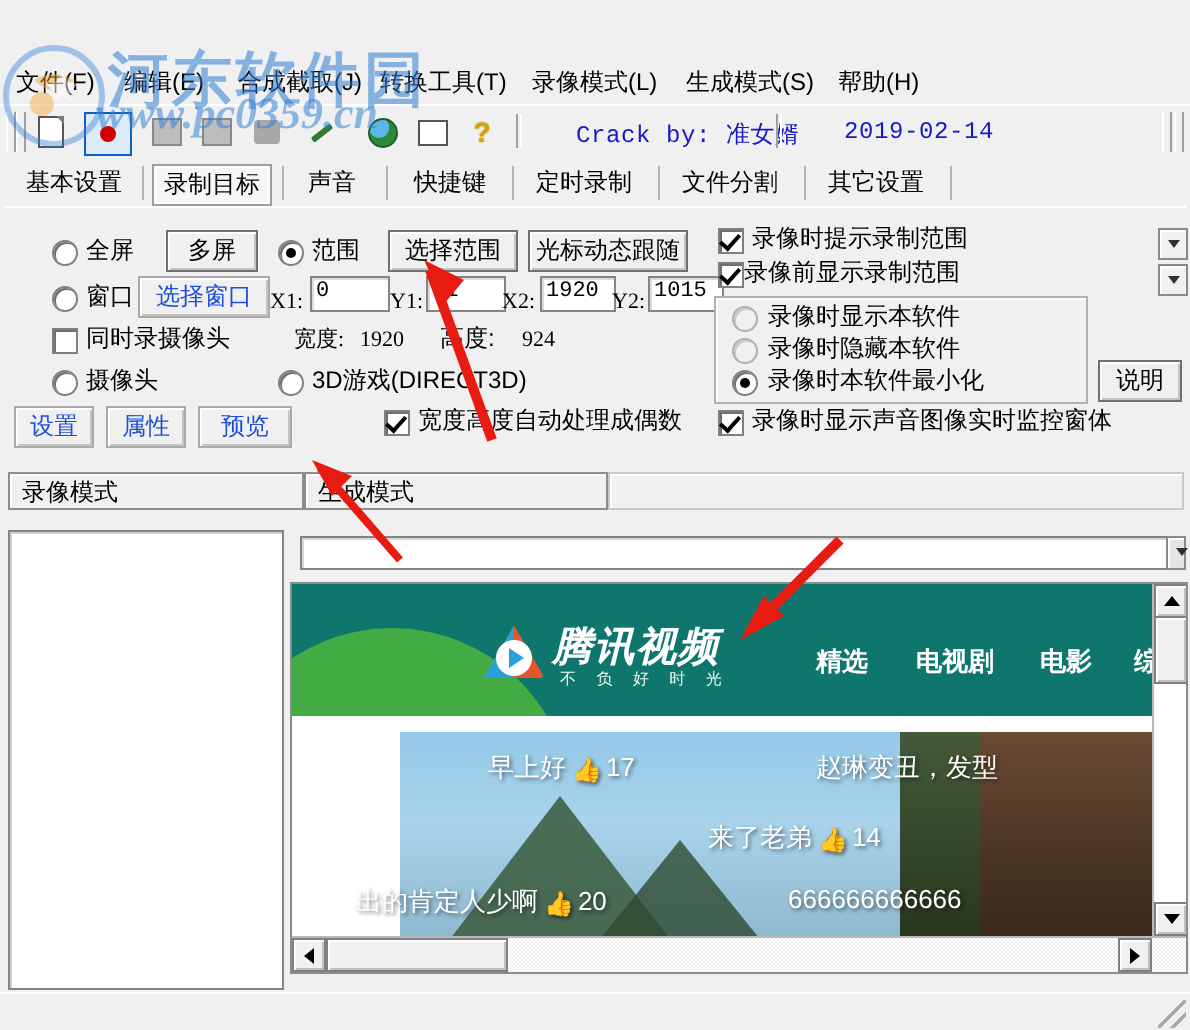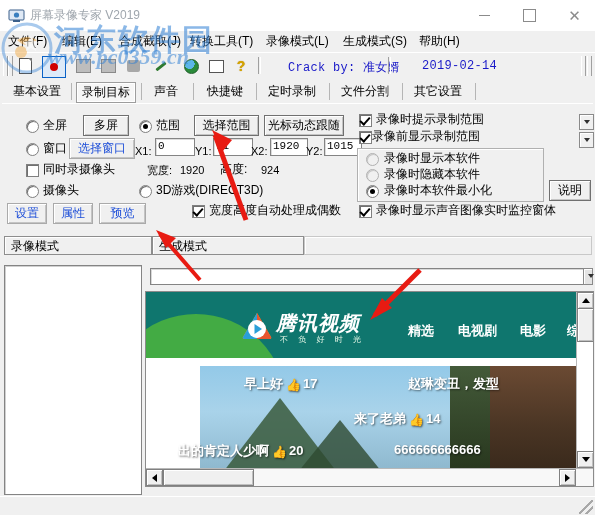--- a/index.html
+++ b/index.html
@@ -174,21 +174,21 @@
     width: 4px; height: 8px;
     border: solid #000; border-width: 0 2px 2px 0;
     transform: rotate(42deg);
   }
   .lbl {
     position: absolute;
     font-size: 12px; color: #000;
     white-space: nowrap;
     line-height: 13px;
   }
-  .lbl.mono { font-family: Liberation Sans, sans-serif; font-size: 11px; }
+  .lbl.mono { font-family: Liberation Serif, serif; font-size: 11px; }
   .btn {
     position: absolute;
     background: #f0f0f0;
     border: 1px solid #707070;
     box-shadow: inset 1px 1px 0 #ffffff, inset -1px -1px 0 #c4c4c4;
     font-size: 12px; color: #000;
     text-align: center;
     white-space: nowrap;
     display: flex; align-items: center; justify-content: center;
   }
@@ -339,21 +339,21 @@
   .tv-photo-right:before {
     content:''; position: absolute; left: 0; top: 0;
     width: 40px; height: 102px;
     background: linear-gradient(to bottom, #3f5c3a, #27391f);
     opacity: .9;
   }
   .danmaku {
     position: absolute;
     color: #ffffff;
     font-size: 13px;
-    font-weight: bold;
+    font-weight: normal;
     white-space: nowrap;
     text-shadow: 1px 1px 2px rgba(0,0,0,.55);
   }
   .danmaku .thumb {
     display: inline-block;
     margin: 0 2px 0 3px;
     font-size: 12px;
     transform: translateY(1px);
   }
   .danmaku .num { font-family: "Liberation Sans", sans-serif; }
@@ -437,39 +437,20 @@
     position: absolute; left: 0; top: 0;
     width: 595px; height: 515px;
     pointer-events: none;
   }
 </style>
 </head>
 <body>
 
 <div id="app">
 
-  <div class="titlebar">
-    <div class="title-icon">
-      <svg width="17" height="17" viewBox="0 0 17 17">
-        <rect x="1" y="3" width="15" height="10" rx="1" fill="#dfe9f5" stroke="#3a5f8a" stroke-width="1"></rect>
-        <circle cx="8.5" cy="8" r="2.6" fill="#3a7fbf"></circle>
-        <rect x="5" y="13" width="7" height="2" fill="#3a5f8a"></rect>
-      </svg>
-    </div>
-    <div class="title-text">屏幕录像专家 V2019</div>
-    <div class="win-btn win-min">
-        <span class="glyph-min"></span>
-      </div>
-    <div class="win-btn win-max">
-        <span class="glyph-max"></span>
-      </div>
-    <div class="win-btn win-close">
-        <span class="glyph-close">✕</span>
-      </div>
-  </div>
 
   <div class="menubar">
     <div class="menu-item" style="left:5px">文件(F)</div>
     <div class="menu-item" style="left:59px">编辑(E)</div>
     <div class="menu-item" style="left:116px">合成截取(J)</div>
     <div class="menu-item" style="left:187px">转换工具(T)</div>
     <div class="menu-item" style="left:263px">录像模式(L)</div>
     <div class="menu-item" style="left:340px">生成模式(S)</div>
     <div class="menu-item" style="left:416px">帮助(H)</div>
   </div>

